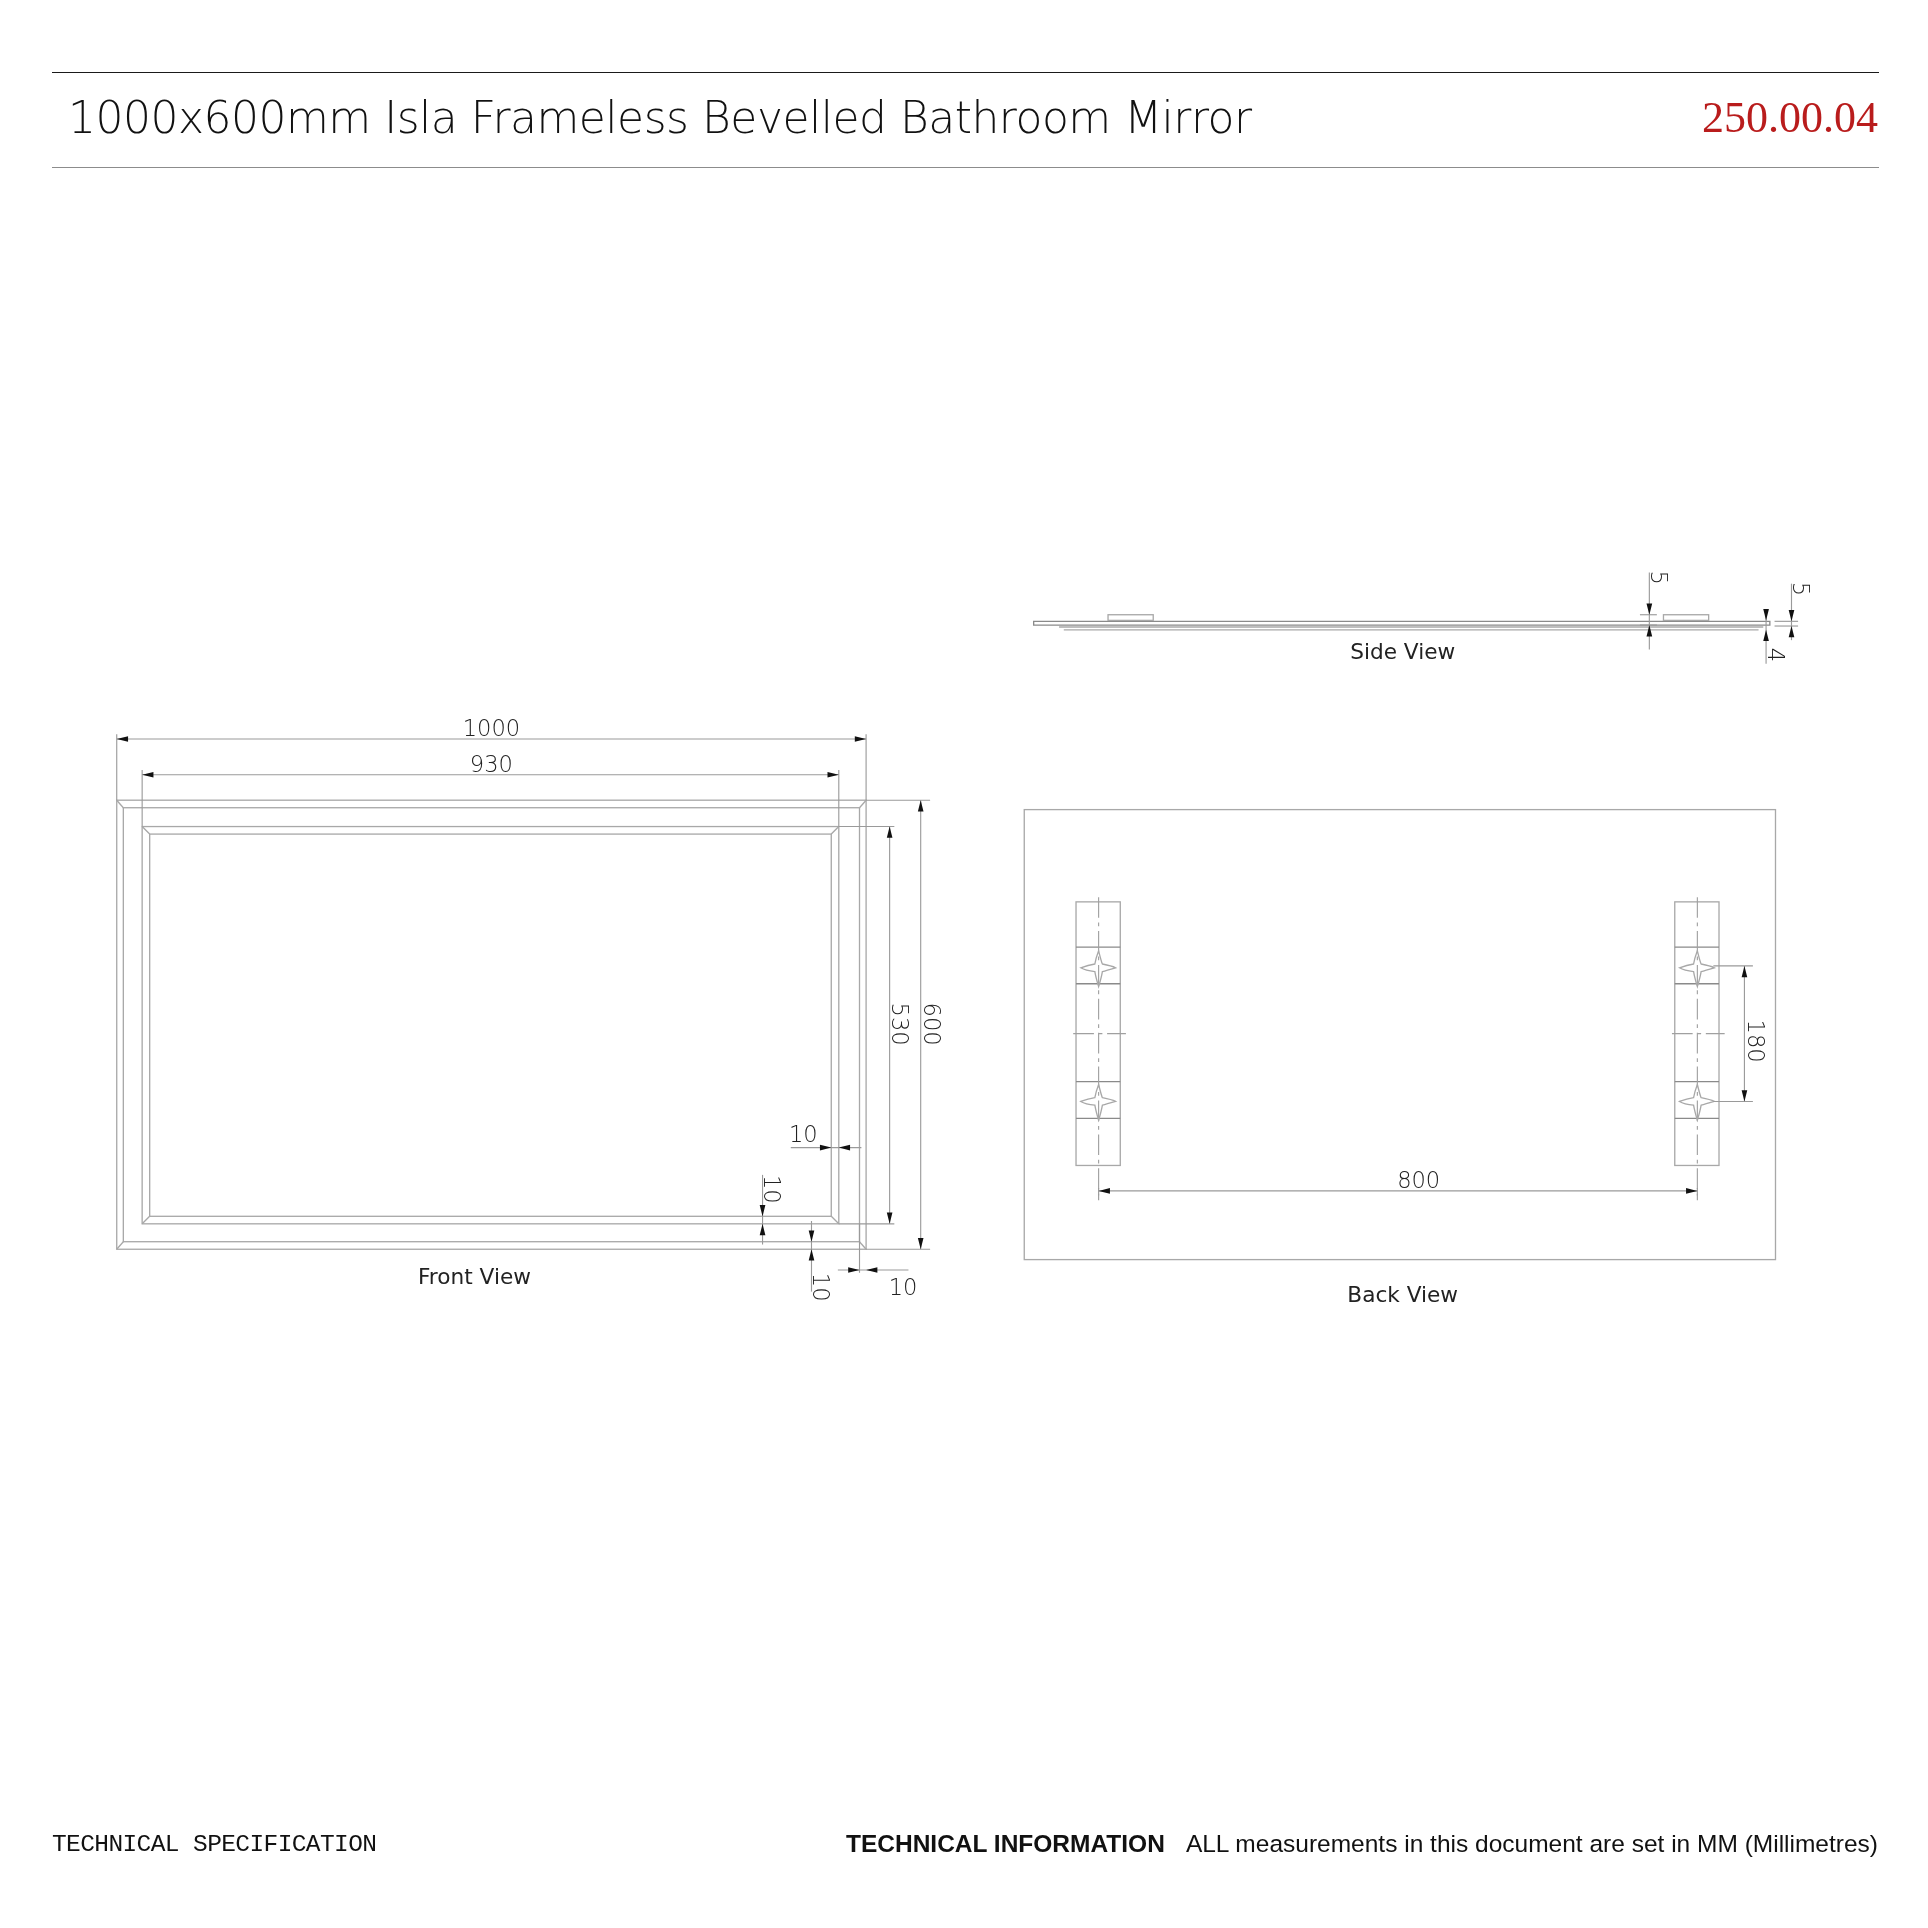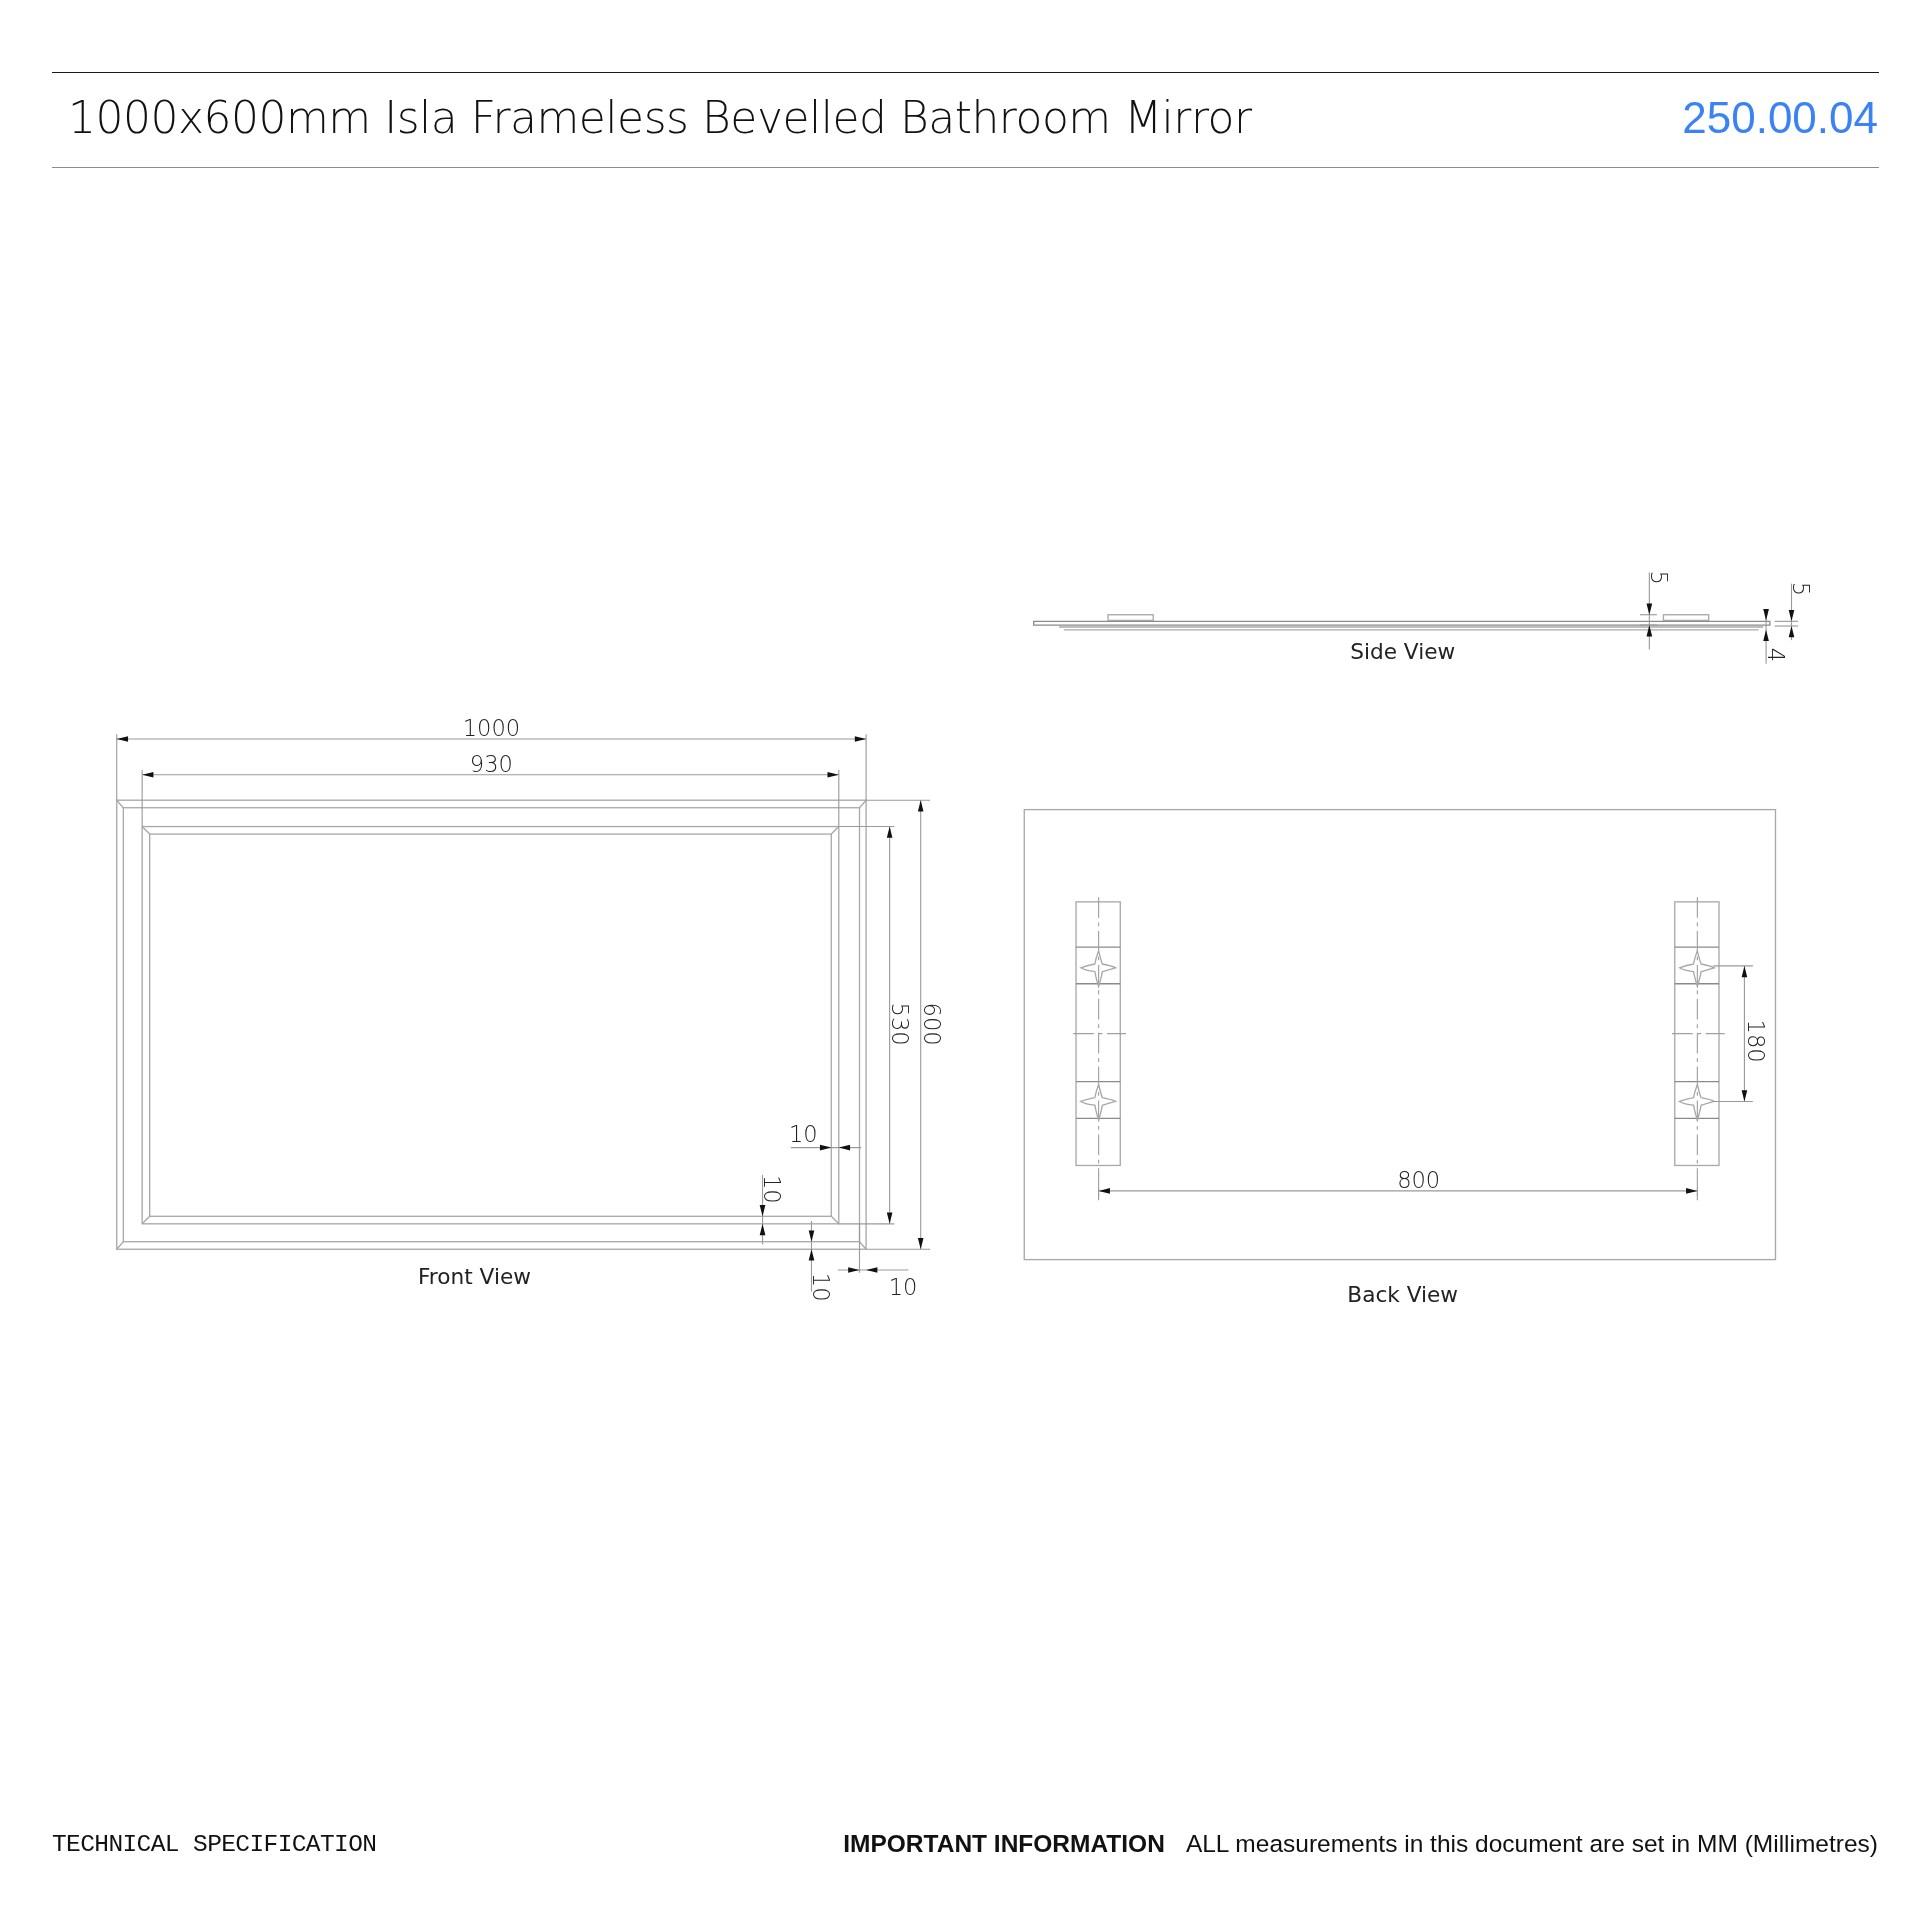--- a/index.html
+++ b/index.html
@@ -4,21 +4,21 @@
 <style>
   html, body { margin: 0; padding: 0; background: #ffffff; }
   body { width: 1928px; height: 1928px; position: relative; overflow: hidden;
          font-family: "DejaVu Sans", "Liberation Sans", sans-serif; color: #111; }
   .rule { position: absolute; left: 52px; width: 1827px; height: 0; }
   .rule-top { top: 72px; border-top: 1.9px solid #1a1a1a; }
   .rule-mid { top: 167px; border-top: 1.9px solid #8c8c8c; }
   .title { position: absolute; left: 68px; top: 90px; font-size: 44px; font-weight: 300;
            letter-spacing: -0.5px; line-height: 56px; white-space: nowrap; color: #111; }
   .code { position: absolute; right: 50px; top: 90px; font-size: 44px; line-height: 56px;
-          font-family: Liberation Sans, sans-serif; color: #3b82f6; }
+          font-family: Liberation Serif, serif; color: #b91c1c; }
   svg.drawing { position: absolute; left: 0; top: 0; width: 1928px; height: 1928px; }
   .ln { stroke: #a8a8a8; stroke-width: 1.4; fill: none; }
   .lnd { stroke: #8a8a8a; stroke-width: 1.4; fill: none; }
   .dim { stroke: #9a9a9a; stroke-width: 1.2; fill: none; }
   .ctr { stroke: #a0a0a0; stroke-width: 1.2; fill: none; stroke-dasharray: 22 5 4 5; }
   .arr { fill: #111; }
   .dimtxt { font-family: "DejaVu Sans", sans-serif; font-size: 24px; fill: #222; font-weight: 300; }
   .viewtxt { font-family: "DejaVu Sans", sans-serif; font-size: 23px; fill: #222; }
   .footer-left { position: absolute; left: 52px; top: 1831px; font-size: 24.5px; color: #111;
                  letter-spacing: -0.6px; font-family: Liberation Mono, monospace; }
@@ -175,15 +175,15 @@
     <polygon class="arr" points="1167,1265 1179,1262 1179,1268"></polygon>
     <polygon class="arr" points="1803,1265 1791,1262 1791,1268"></polygon>
     <text class="dimtxt" x="1507" y="1262" text-anchor="middle">800</text>
 
     <text class="viewtxt" x="1490" y="1383" text-anchor="middle">Back View</text>
   </g>
 </svg>
 
 <div class="footer-left">TECHNICAL SPECIFICATION</div>
 <div class="footer-right">
-  <span class="strong">IMPORTANT INFORMATION</span><span>ALL measurements in this document are set in MM (Millimetres)</span>
+  <span class="strong">TECHNICAL INFORMATION</span><span>ALL measurements in this document are set in MM (Millimetres)</span>
 </div>
 
 
 </body></html>

